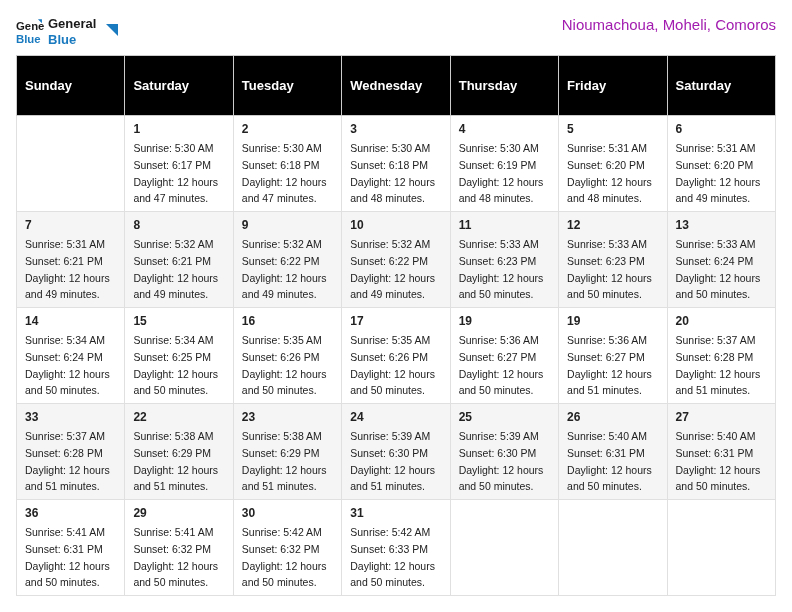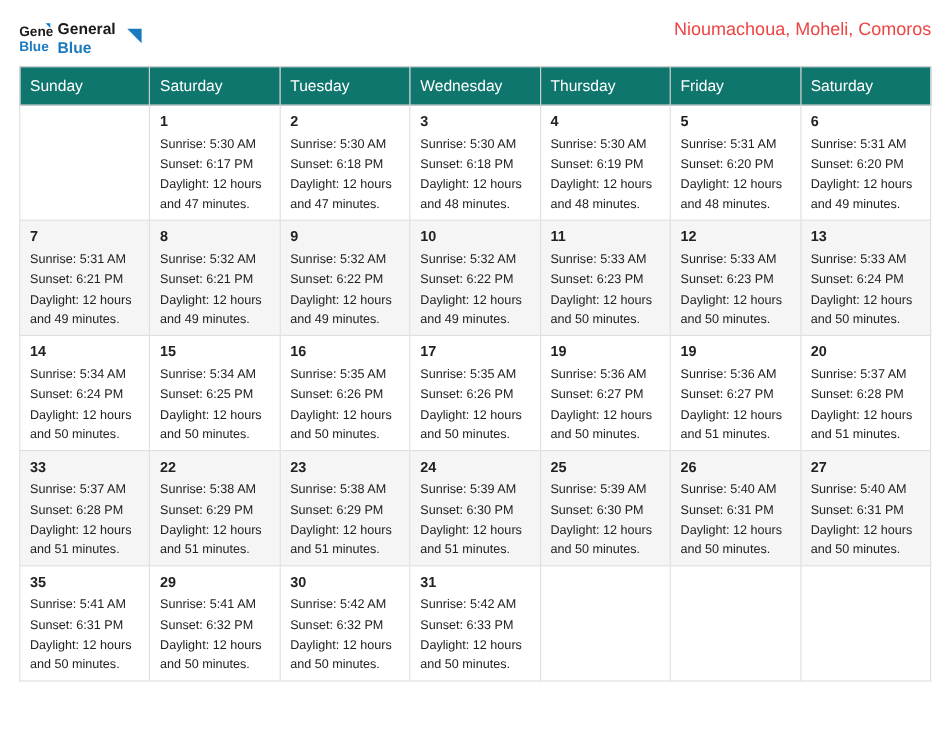--- a/index.html
+++ b/index.html
@@ -28,34 +28,34 @@
     .title-block {
       text-align: right;
     }
     .main-title {
       font-size: 32px;
       font-weight: normal;
       color: #1a1a1a;
     }
     .subtitle {
       font-size: 15px;
-      color: #ef4444;
+      color: #a21caf;
     }
     table {
       width: 100%;
       border-collapse: collapse;
       font-size: 11px;
     }
     thead tr th {
-      background: #0f766e;
+      background: #000000;
       color: #fff;
       text-align: left;
-      padding: 8px 8px;
+      padding: 22px 8px;
       font-size: 13px;
-      font-weight: normal;
+      font-weight: bold;
       border: 1px solid #ccc;
     }
     tbody tr {
       border-bottom: 1px solid #ddd;
     }
     tbody tr td {
       vertical-align: top;
       padding: 4px 8px;
       border: 1px solid #e0e0e0;
       color: #222;
@@ -228,21 +228,21 @@
         <td><span class="day-num">26</span><span class="day-info" style="white-space: pre-wrap;">Sunrise: 5:40 AM
 Sunset: 6:31 PM
 Daylight: 12 hours
 and 50 minutes.</span></td>
         <td><span class="day-num">27</span><span class="day-info" style="white-space: pre-wrap;">Sunrise: 5:40 AM
 Sunset: 6:31 PM
 Daylight: 12 hours
 and 50 minutes.</span></td>
       </tr>
       <tr>
-        <td><span class="day-num">35</span><span class="day-info" style="white-space: pre-wrap;">Sunrise: 5:41 AM
+        <td><span class="day-num">36</span><span class="day-info" style="white-space: pre-wrap;">Sunrise: 5:41 AM
 Sunset: 6:31 PM
 Daylight: 12 hours
 and 50 minutes.</span></td>
         <td><span class="day-num">29</span><span class="day-info" style="white-space: pre-wrap;">Sunrise: 5:41 AM
 Sunset: 6:32 PM
 Daylight: 12 hours
 and 50 minutes.</span></td>
         <td><span class="day-num">30</span><span class="day-info" style="white-space: pre-wrap;">Sunrise: 5:42 AM
 Sunset: 6:32 PM
 Daylight: 12 hours

